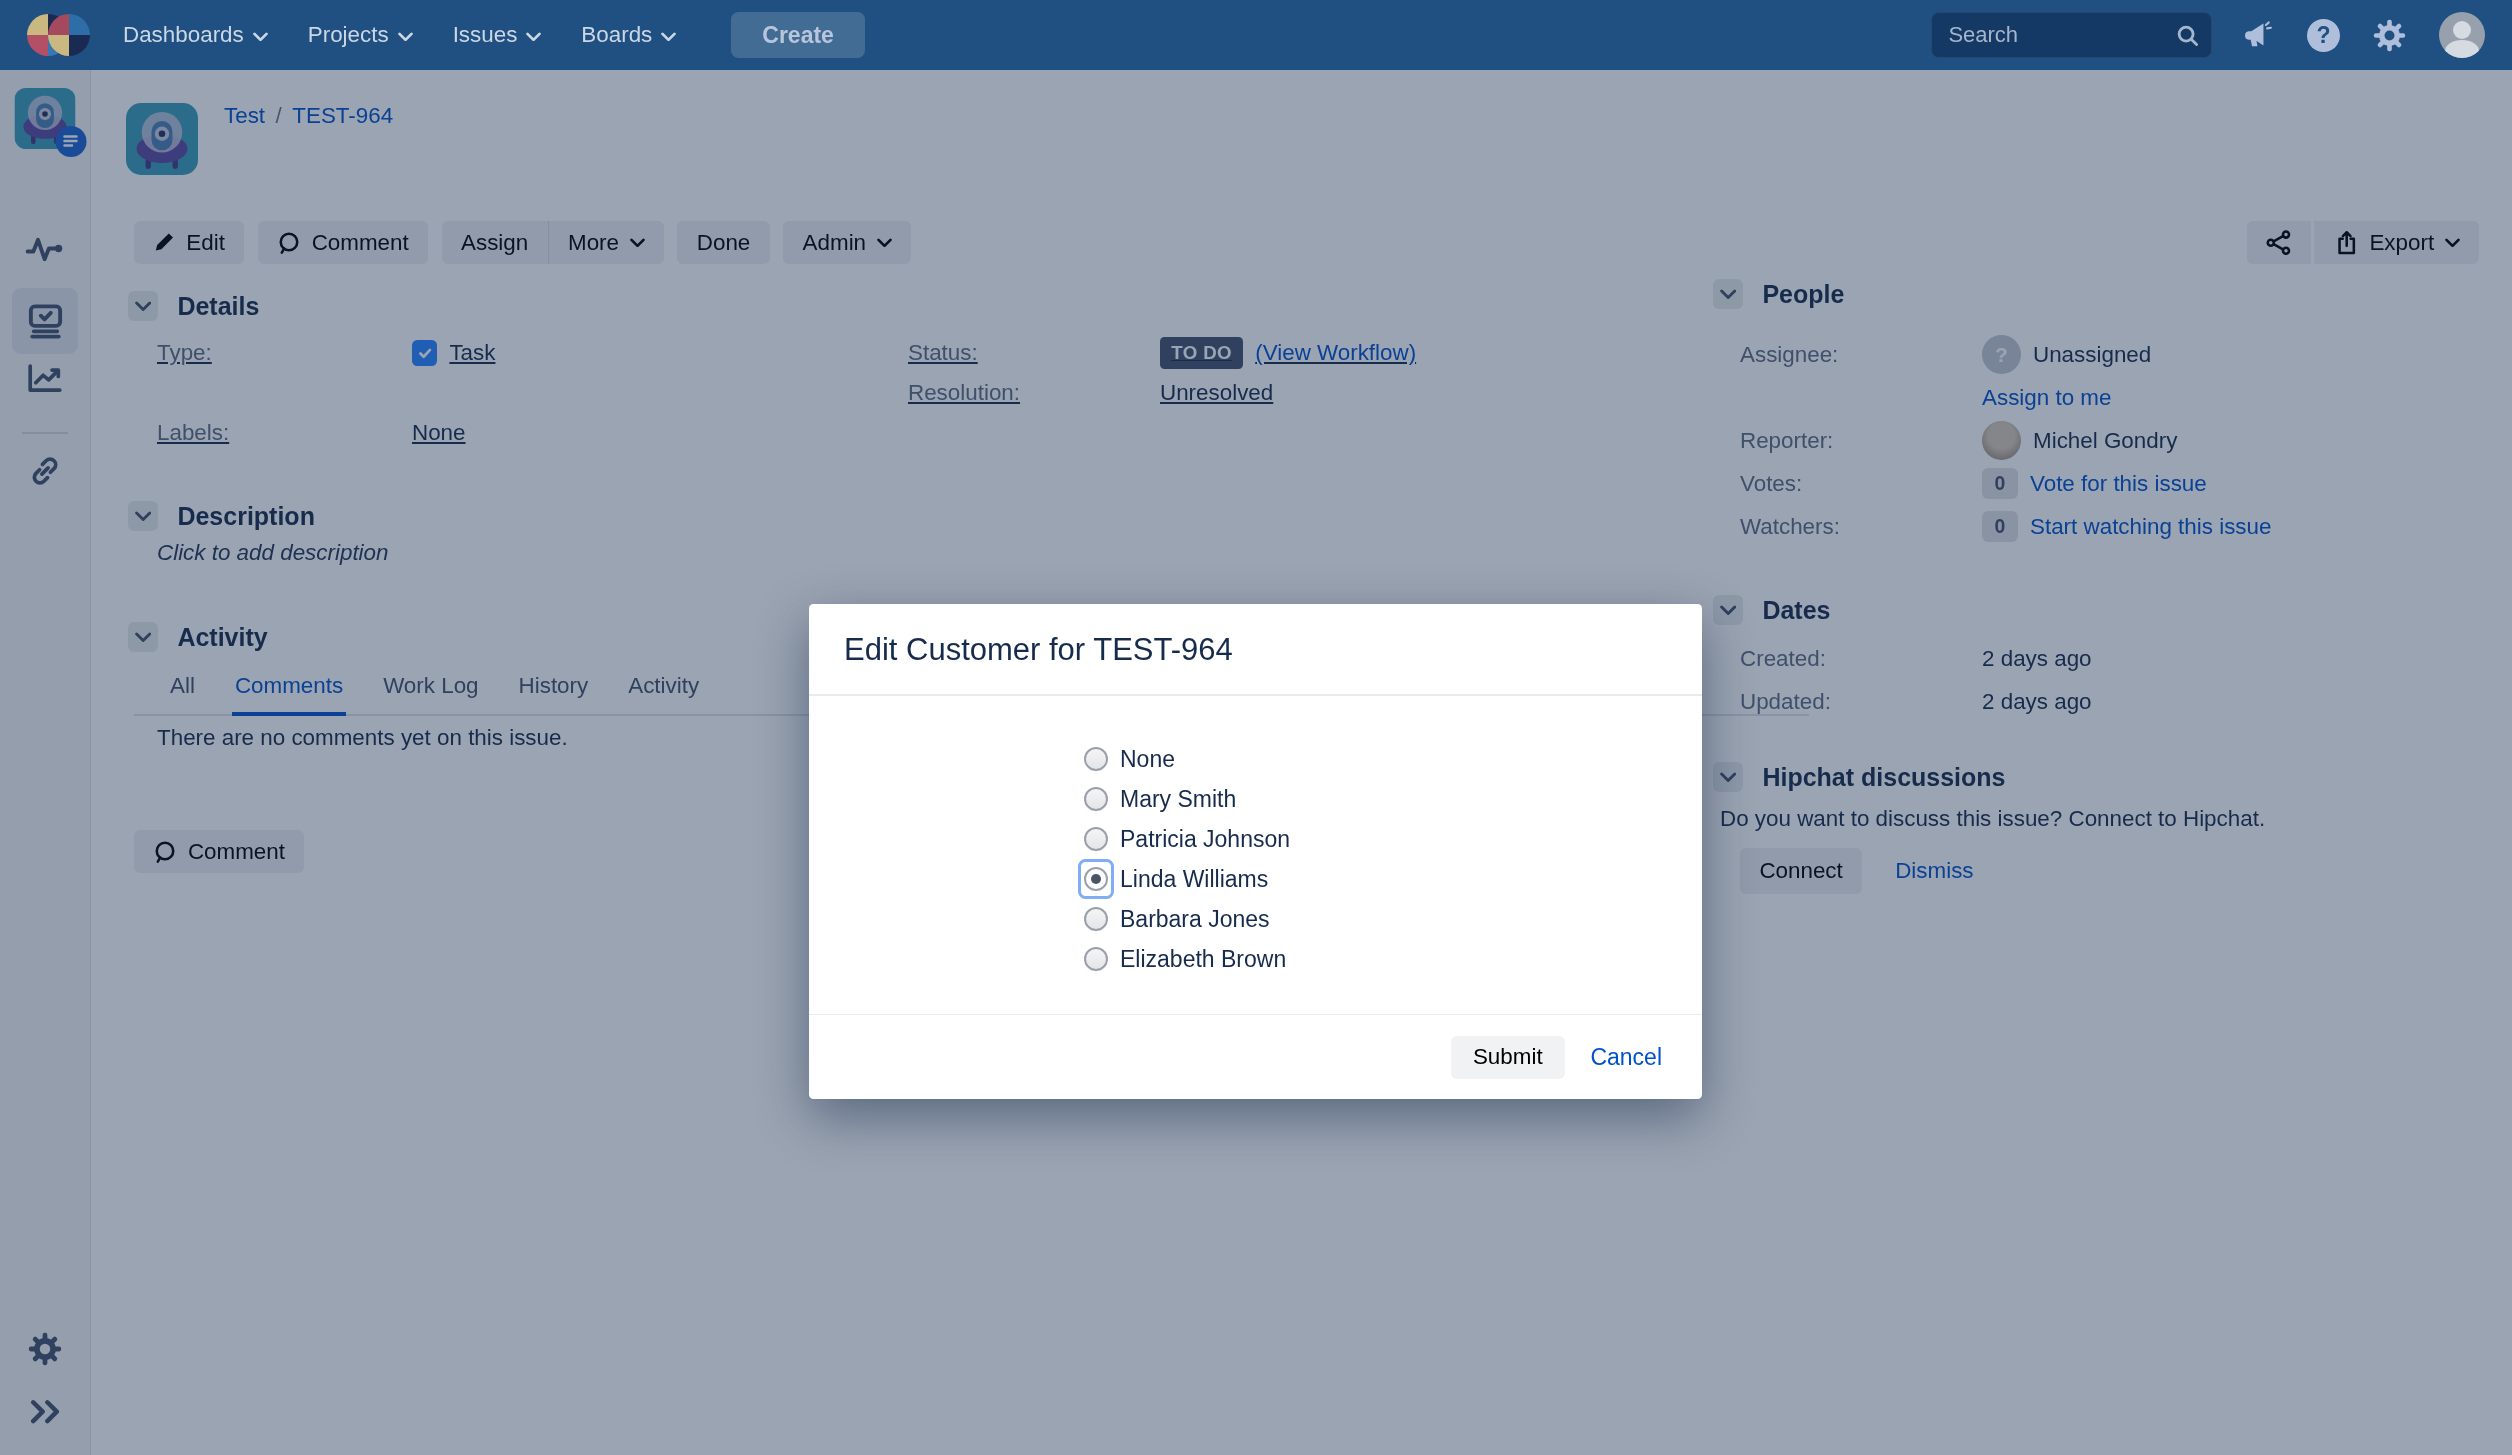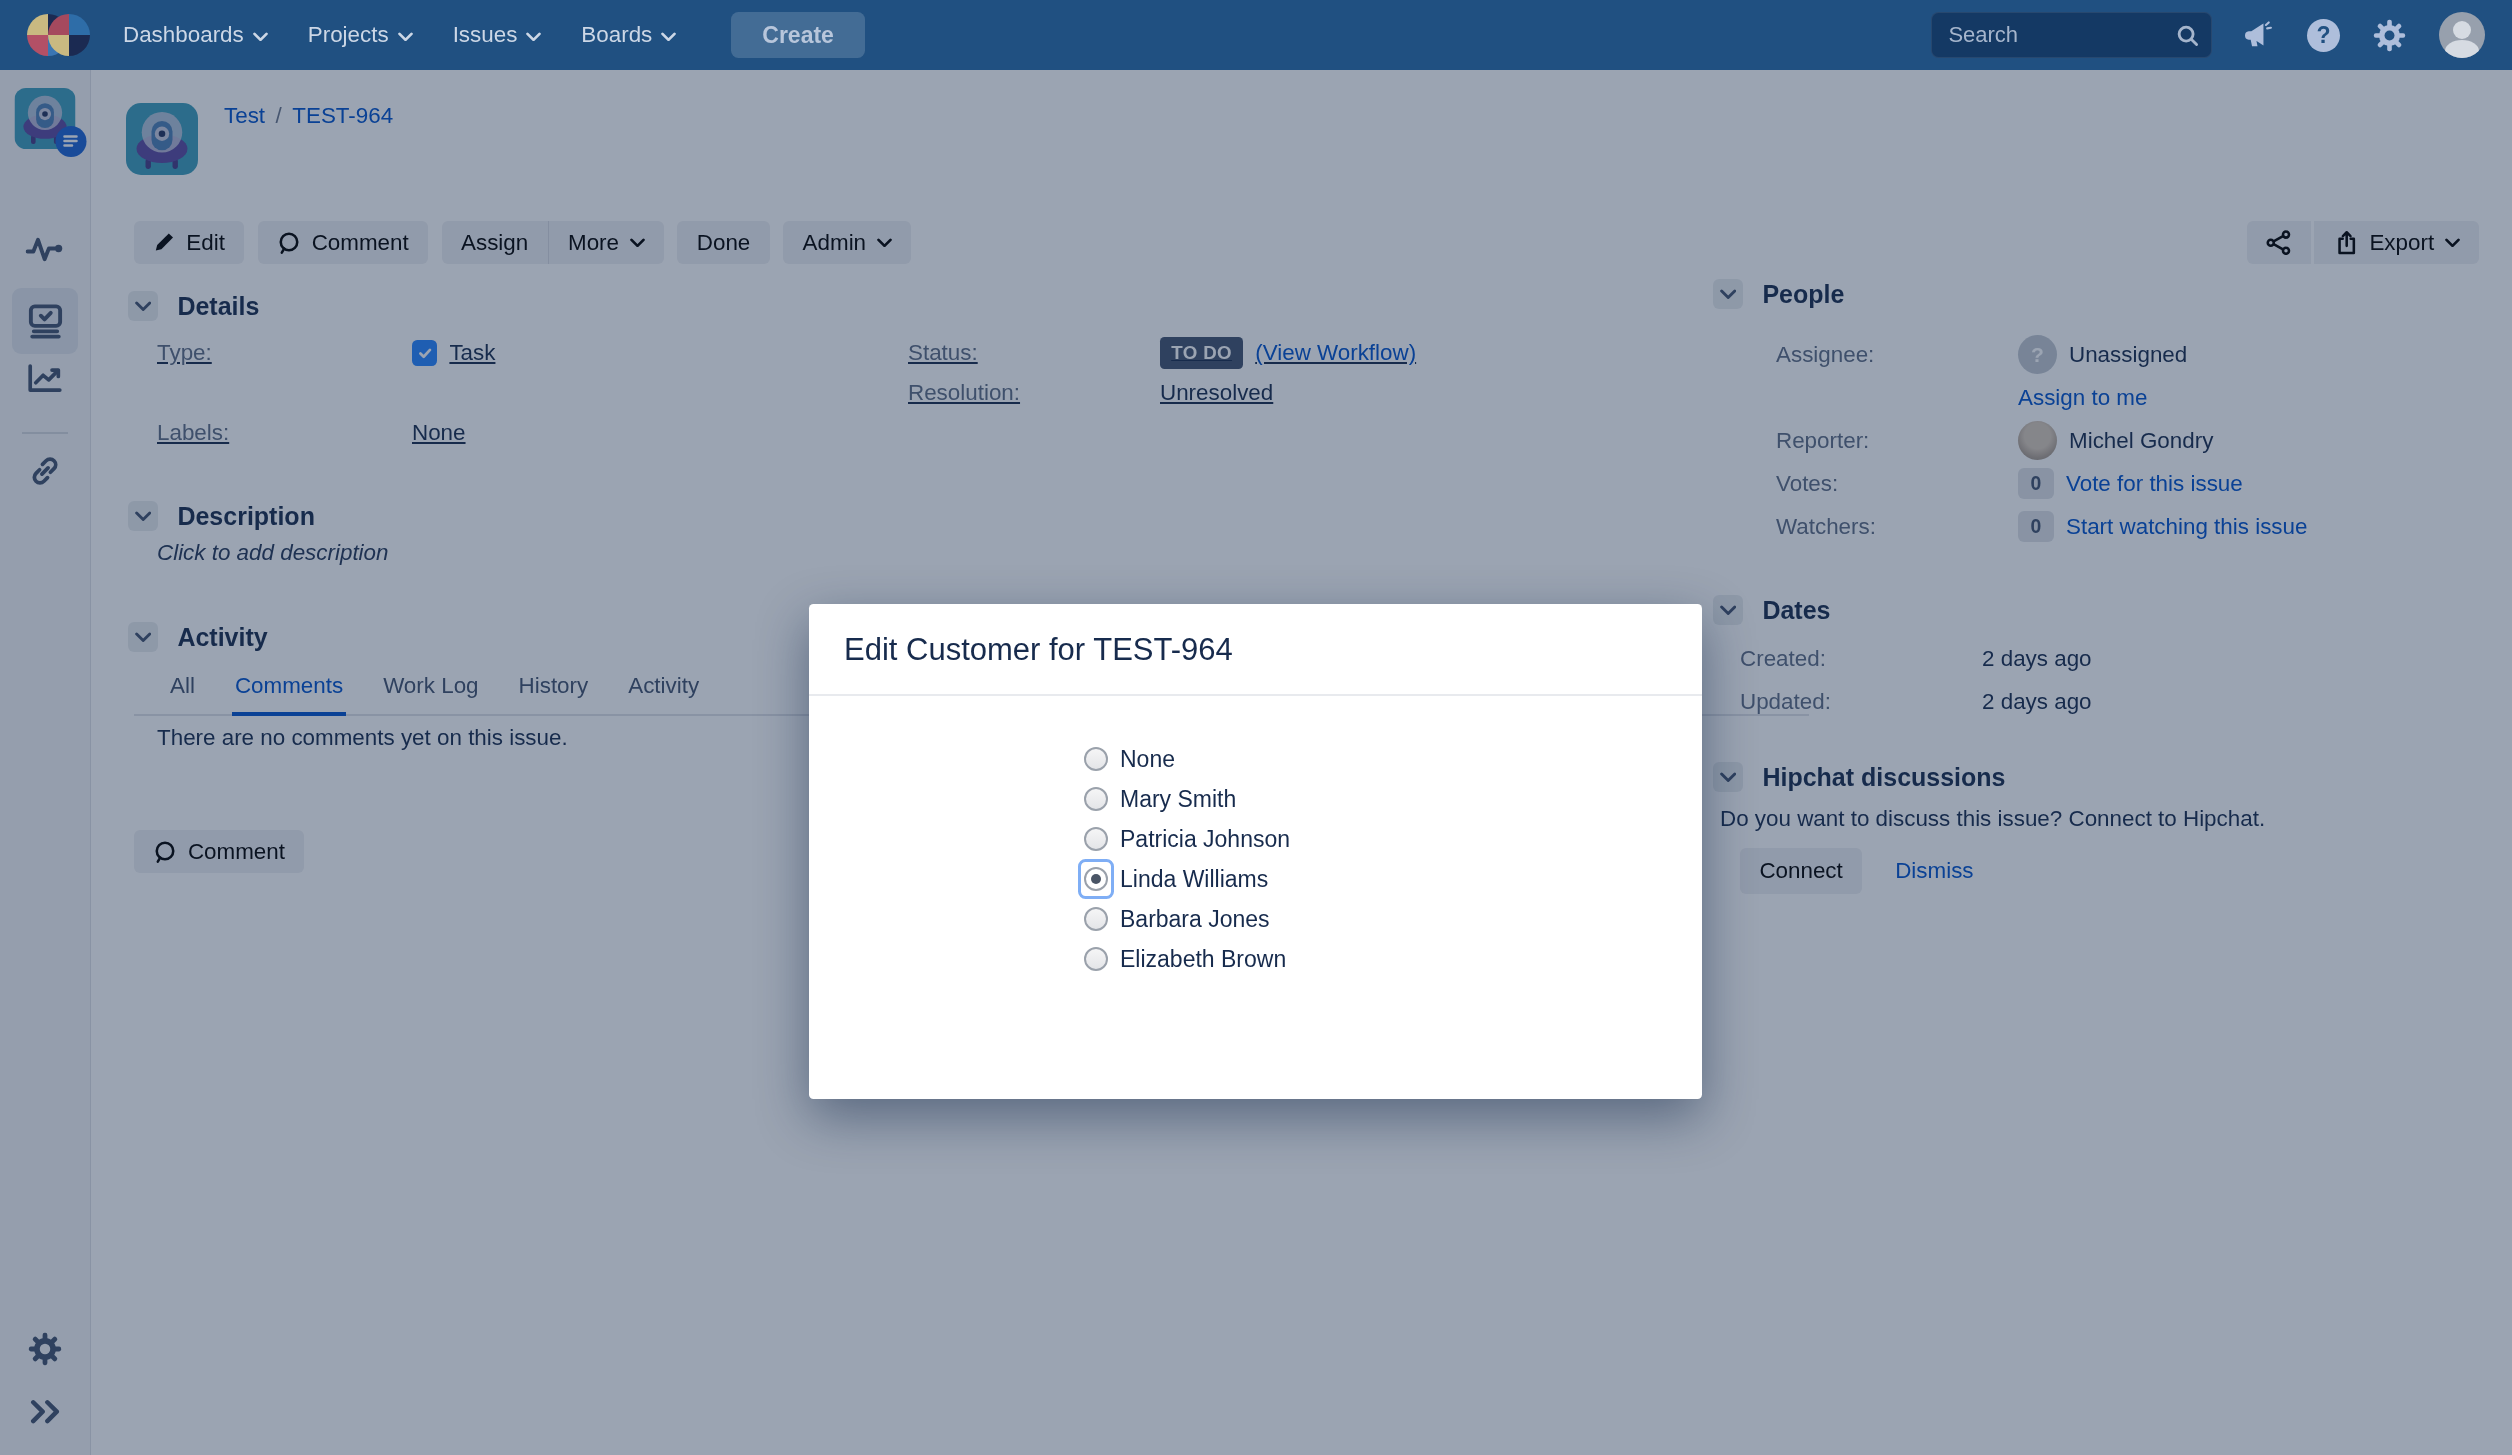--- a/index.html
+++ b/index.html
@@ -107,21 +107,21 @@
     display: flex; gap: 34px; padding-left: 33px; }
   .tab { font-size: 22.4px; color: #42526e; padding: 7.5px 3px 13.5px; cursor: pointer; border-bottom: 4.5px solid transparent; margin-bottom: -2.2px; }
   .tab.active { color: #0052cc; border-bottom-color: #0052cc; }
   .empty-msg { position: absolute; left: 66px; top: 655px; font-size: 22.4px; color: #172b4d; }
   .comment-btn-row { position: absolute; left: 43px; top: 760px; }
 
   
   .people-head { left: 1622px; top: 209px; }
   .rgrid { position: absolute; left: 1649px; display: grid; grid-template-columns: 242px auto;
     grid-auto-rows: 43px; align-items: center; font-size: 22.4px; }
-  .people-grid { top: 263px; margin-left: 36px; }
+  .people-grid { top: 263px; }
   .avatar-q { width: 39px; height: 39px; border-radius: 50%; background: #c1c7d0; color: #fff;
     font-size: 21px; font-weight: bold; display: flex; align-items: center; justify-content: center; flex: none; }
   .avatar-photo { width: 39px; height: 39px; border-radius: 50%; flex: none;
     background: radial-gradient(circle at 50% 38%, #d9cab9 0 42%, #b3a495 68%, #8e8276 100%); }
   .count-badge { min-width: 36px; height: 31px; padding: 0 7.5px; border-radius: 6px; background: rgba(9,30,66,0.13);
     color: #42526e; font-size: 19.4px; font-weight: bold; display: flex; align-items: center; justify-content: center; flex: none; }
   .dates-head { left: 1622px; top: 525px; }
   .dates-grid { top: 567px; }
   .hip-head { left: 1622px; top: 692px; }
   .hip-msg { position: absolute; left: 1629px; top: 736px; font-size: 22.4px; color: #172b4d; }
@@ -526,14 +526,20 @@
         </span>
       <span class="opt-label">Barbara Jones</span>
     </div>
     <div class="opt-row">
       <span class="radio-wrap">
           <span class="radio"></span>
         </span>
       <span class="opt-label">Elizabeth Brown</span>
     </div>
   </div>
+  <div class="modal-footer">
+    <button class="btn submit-btn">
+        <span>Submit</span>
+      </button>
+    <a class="blue cancel-link">Cancel</a>
+  </div>
 </div>
 
 
 </body></html>

